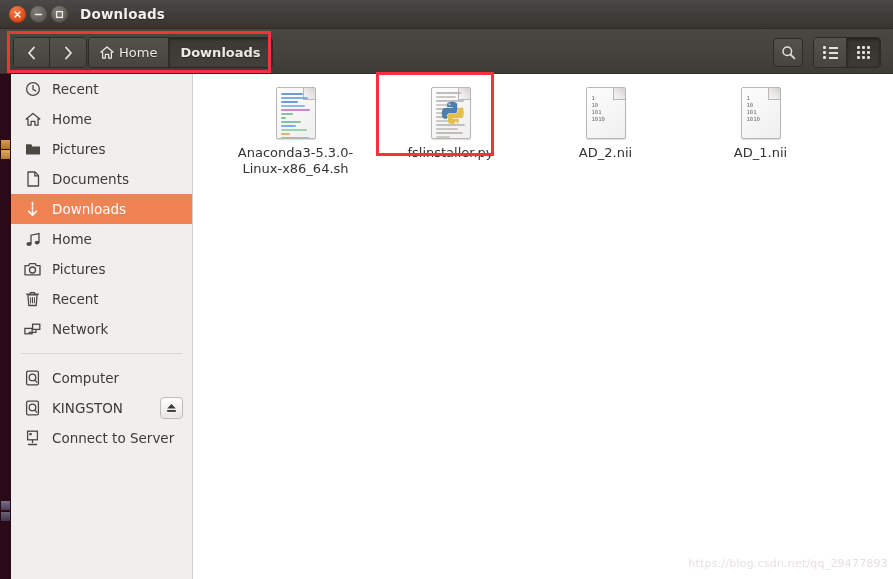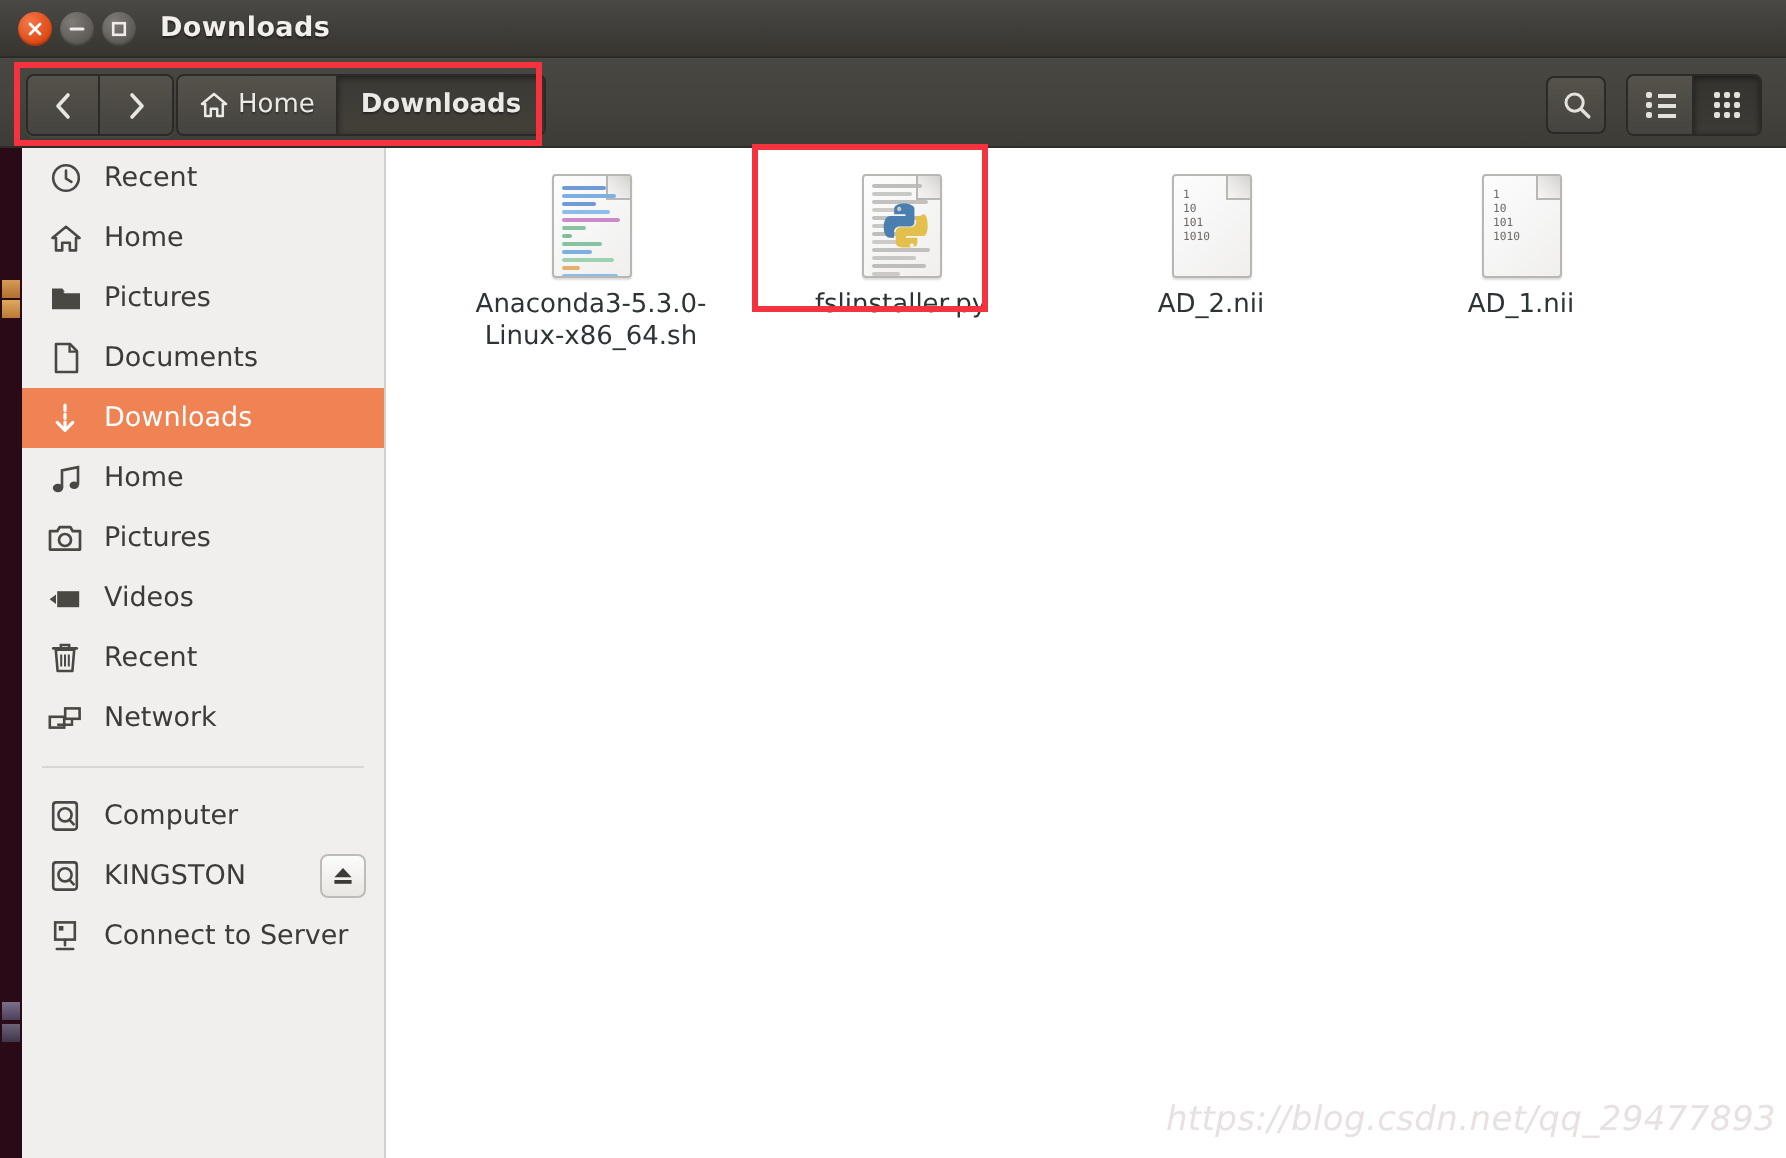--- a/index.html
+++ b/index.html
@@ -285,24 +285,23 @@
     pointer-events: none;
   }
   #redbox-breadcrumb { left: 7px;  top: 31px; width: 264px; height: 42px; }
   #redbox-pyfile     { left: 376px; top: 72px; width: 118px; height: 84px; }
 
   
   .watermark {
     position: absolute;
     right: 5px; bottom: 9px;
     color: #e7e1e1;
-    font-size: 17px;
+    font-size: 11px;
     z-index: 21;
     letter-spacing: .2px;
-    font-style: italic;
   }
 </style>
 </head>
 <body>
 
 <div id="app">
 
   <div class="launcher-strip">
     <div class="lnch-ico lnch-a"></div>
     <div class="lnch-ico lnch-b"></div>
@@ -466,29 +465,20 @@
     <div class="side-item">
       <span class="sico">
         <svg width="17" height="14" viewBox="0 0 17 14">
           <path d="M1 3.6 H4.6 L5.8 1.6 H11.2 L12.4 3.6 H16 V12.8 H1 Z" fill="none" stroke="currentColor" stroke-width="1.35" stroke-linejoin="round"></path>
           <circle cx="8.5" cy="8" r="3" fill="none" stroke="currentColor" stroke-width="1.35"></circle>
         </svg>
       </span>
       <span>Pictures</span>
     </div>
 
-    <div class="side-item">
-      <span class="sico">
-        <svg width="17" height="13" viewBox="0 0 17 13">
-          <rect x="4.6" y="2.6" width="11" height="8" fill="currentColor"></rect>
-          <path d="M0.8 6.6 L4 4.2 V9 Z" fill="currentColor"></path>
-        </svg>
-      </span>
-      <span>Videos</span>
-    </div>
 
     <div class="side-item">
       <span class="sico">
         <svg width="15" height="16" viewBox="0 0 15 16">
           <path d="M1.6 3.2 H13.4" stroke="currentColor" stroke-width="1.3" stroke-linecap="round"></path>
           <path d="M5.4 3 V1.5 H9.6 V3" fill="none" stroke="currentColor" stroke-width="1.2"></path>
           <path d="M2.9 3.9 H12.1 L11.2 14.5 H3.8 Z" fill="none" stroke="currentColor" stroke-width="1.3" stroke-linejoin="round"></path>
           <path d="M5.6 6.2 V12.3 M7.5 6.2 V12.3 M9.4 6.2 V12.3" stroke="currentColor" stroke-width="1"></path>
         </svg>
       </span>

